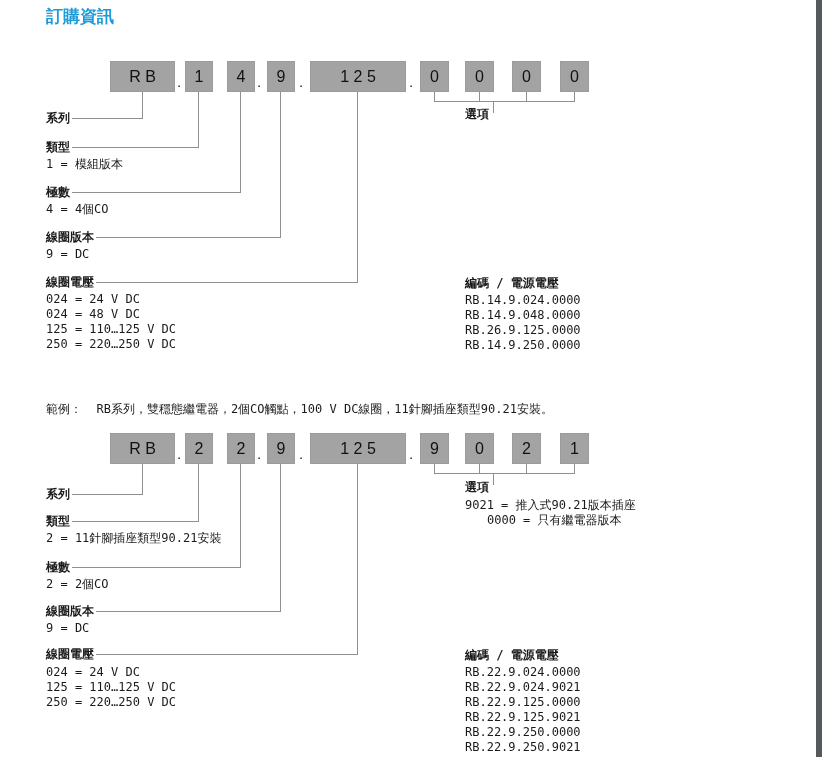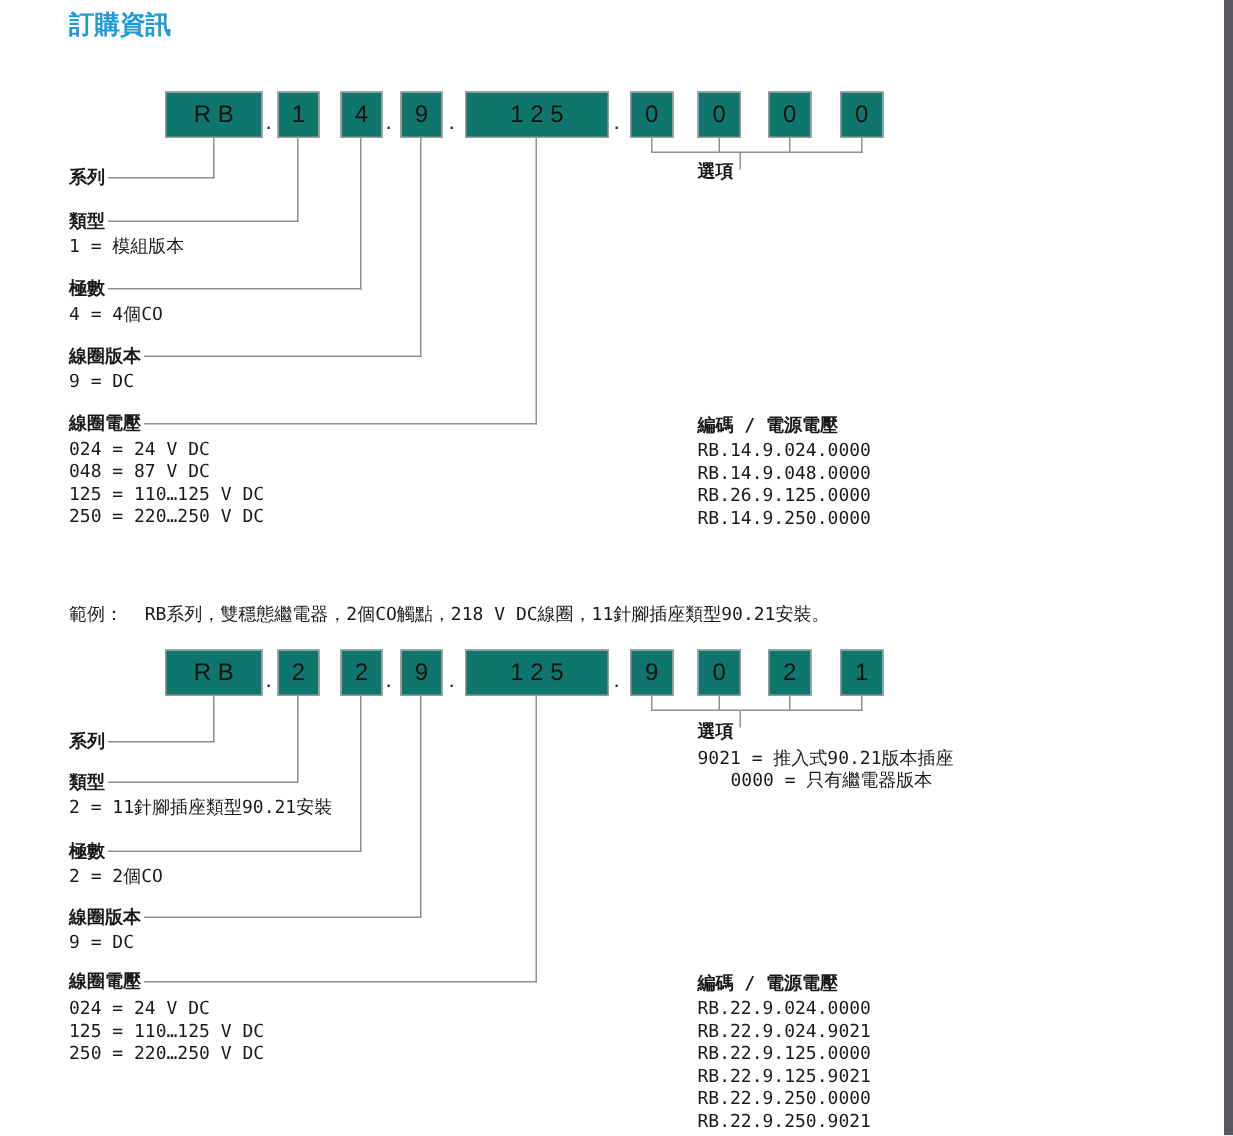--- a/index.html
+++ b/index.html
@@ -3,21 +3,21 @@
 <meta charset="utf-8">
 <style>
   html,body{margin:0;padding:0;background:#fff;}
   .page{position:relative;width:822px;height:757px;background:#ffffff;overflow:hidden;
         font-family:"DejaVu Sans Mono","DejaVu Sans",monospace;color:#1a1a1a;}
   .right-edge{position:absolute;top:0;right:0;width:6px;height:757px;background:#55585c;}
   .title{position:absolute;left:46px;top:5px;font-size:17px;font-weight:bold;
          font-family:"Liberation Sans","DejaVu Sans",sans-serif;color:#1d9bd9;white-space:pre;}
   .txt{position:absolute;font-size:12px;line-height:14px;white-space:pre;}
   .lbl{font-weight:bold;}
-  .box{position:absolute;height:31px;box-sizing:border-box;background:#0f766e;border:1px solid #9b9b9b;
+  .box{position:absolute;height:31px;box-sizing:border-box;background:#a3a3a3;border:1px solid #9b9b9b;
        display:flex;align-items:center;justify-content:center;white-space:pre;
        font-family:"Liberation Sans","DejaVu Sans",sans-serif;font-size:16px;color:#111;}
   .dot{position:absolute;font-size:15px;font-family:"Liberation Sans",sans-serif;color:#222;}
   .conn{position:absolute;border-right:1px solid #8f8f8f;border-bottom:1px solid #8f8f8f;box-sizing:border-box;}
   .bracket{position:absolute;border:1px solid #8f8f8f;border-top:none;box-sizing:border-box;}
   .stub{position:absolute;width:0;border-left:1px solid #8f8f8f;}
 </style>
 </head>
 <body>
 
@@ -53,32 +53,32 @@
 
   <div class="txt lbl" style="left:46px;top:111px">系列</div>
   <div class="txt lbl" style="left:46px;top:140px">類型</div>
   <div class="txt" style="left:46px;top:157px">1 = 模組版本</div>
   <div class="txt lbl" style="left:46px;top:185px">極數</div>
   <div class="txt" style="left:46px;top:202px">4 = 4個CO</div>
   <div class="txt lbl" style="left:46px;top:230px">線圈版本</div>
   <div class="txt" style="left:46px;top:247px">9 = DC</div>
   <div class="txt lbl" style="left:46px;top:275px">線圈電壓</div>
   <div class="txt" style="left:46px;top:292px">024 = 24 V DC</div>
-  <div class="txt" style="left:46px;top:307px">048 = 87 V DC</div>
+  <div class="txt" style="left:46px;top:307px">024 = 48 V DC</div>
   <div class="txt" style="left:46px;top:322px">125 = 110…125 V DC</div>
   <div class="txt" style="left:46px;top:337px">250 = 220…250 V DC</div>
 
   <div class="txt lbl" style="left:465px;top:107px">選項</div>
   <div class="txt lbl" style="left:465px;top:276px">編碼 / 電源電壓</div>
   <div class="txt" style="left:465px;top:293px">RB.14.9.024.0000</div>
   <div class="txt" style="left:465px;top:308px">RB.14.9.048.0000</div>
   <div class="txt" style="left:465px;top:323px">RB.26.9.125.0000</div>
   <div class="txt" style="left:465px;top:338px">RB.14.9.250.0000</div>
 
-  <div class="txt" style="left:46px;top:402px">範例：  RB系列，雙穩態繼電器，2個CO觸點，218 V DC線圈，11針腳插座類型90.21安裝。</div>
+  <div class="txt" style="left:46px;top:402px">範例：  RB系列，雙穩態繼電器，2個CO觸點，100 V DC線圈，11針腳插座類型90.21安裝。</div>
 
   <div class="box" style="left:110px;top:433px;width:65px">R B</div>
   <div class="dot" style="left:177px;top:445px">.</div>
   <div class="box" style="left:185px;top:433px;width:28px">2</div>
   <div class="box" style="left:227px;top:433px;width:28px">2</div>
   <div class="dot" style="left:257px;top:445px">.</div>
   <div class="box" style="left:267px;top:433px;width:28px">9</div>
   <div class="dot" style="left:299px;top:445px">.</div>
   <div class="box" style="left:310px;top:433px;width:96px">1 2 5</div>
   <div class="dot" style="left:409px;top:445px">.</div>

